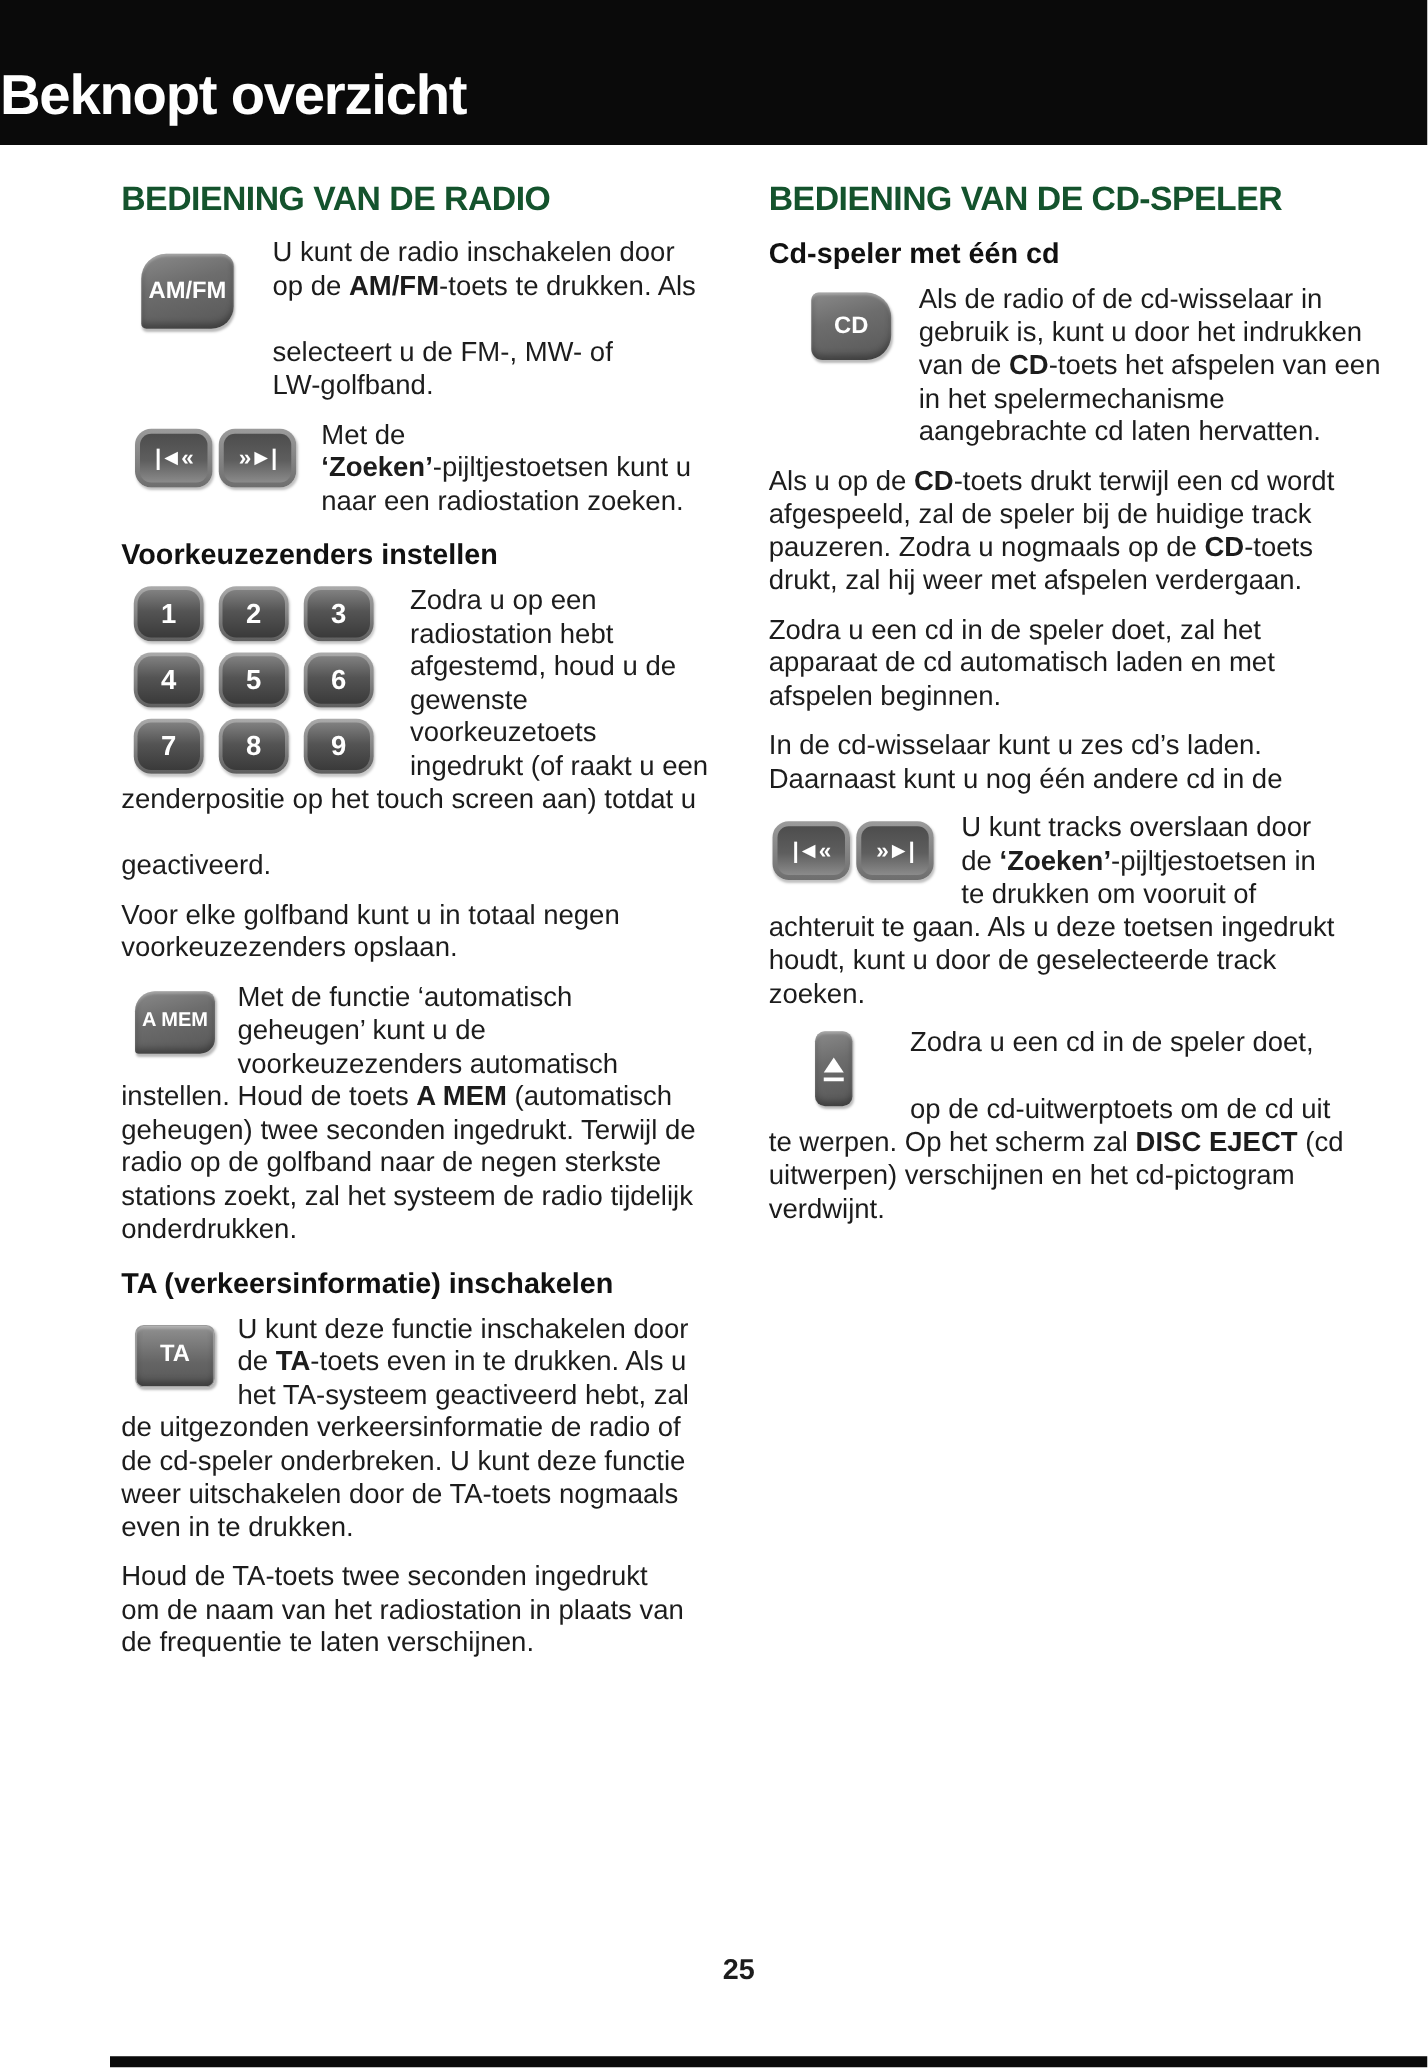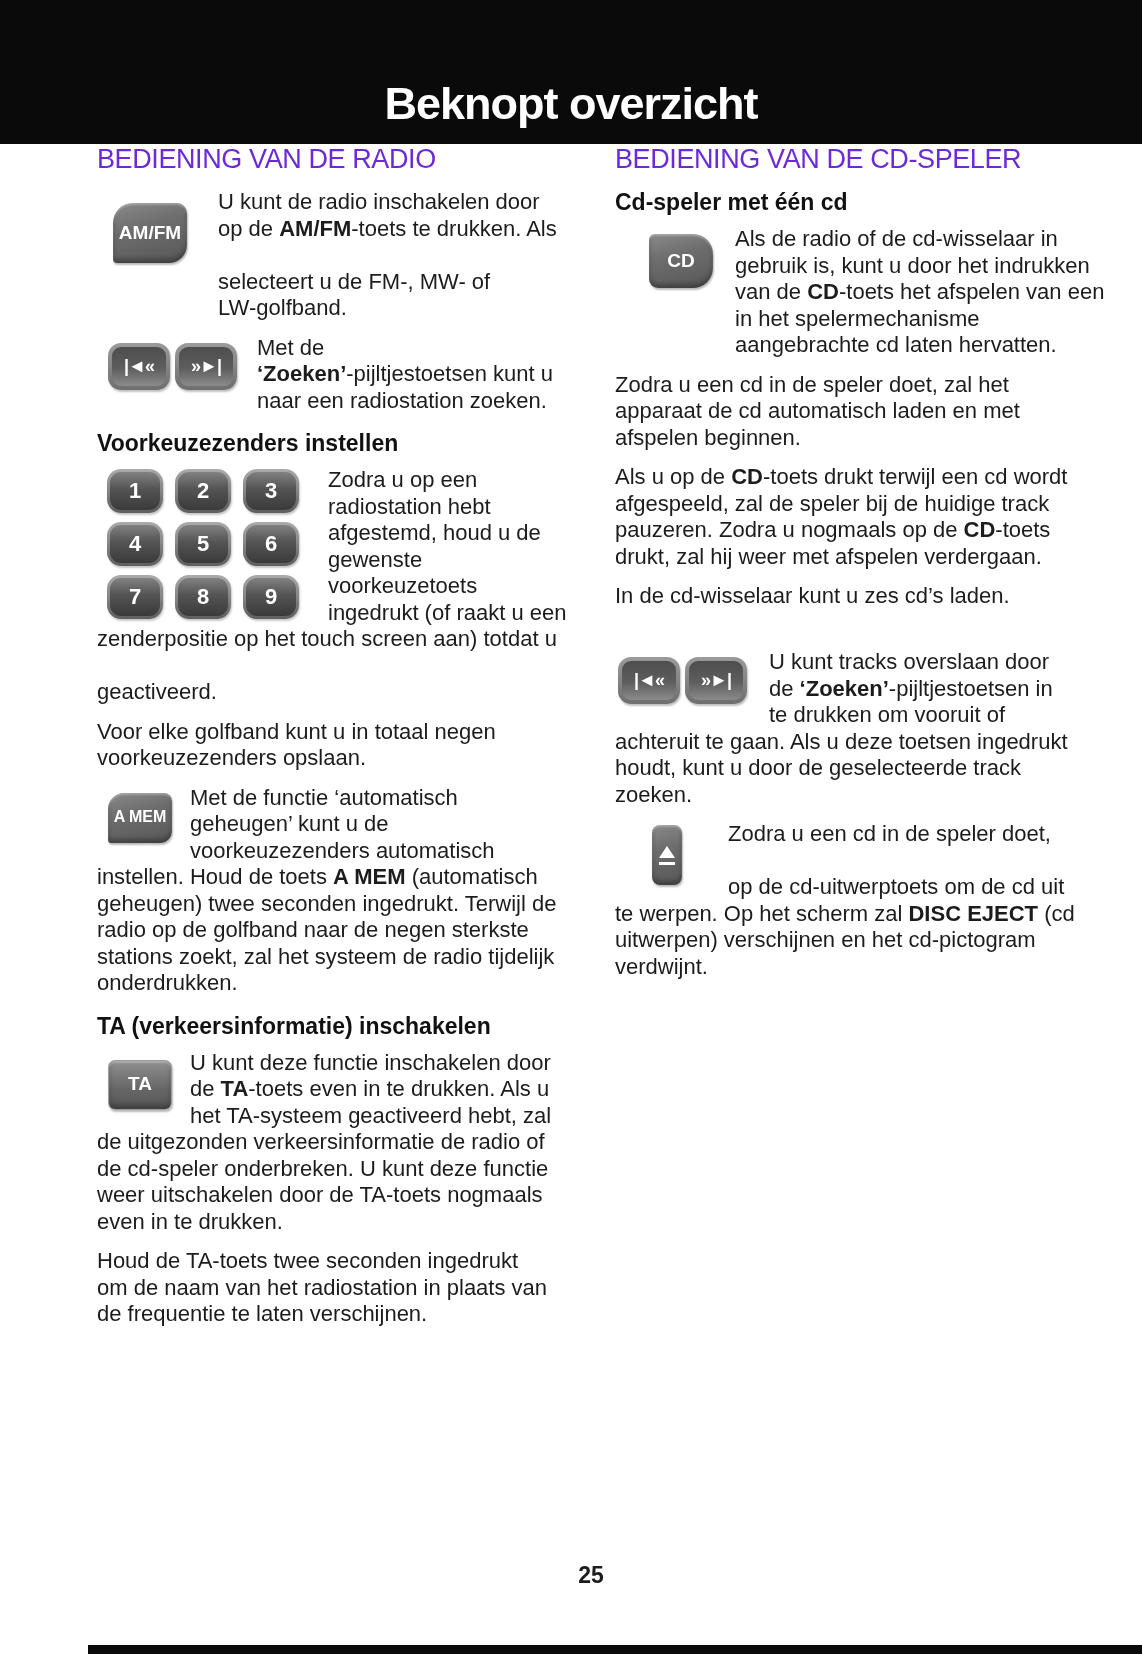--- a/index.html
+++ b/index.html
@@ -4,34 +4,34 @@
 <title>Beknopt overzicht</title>
 <style>
   html,body{margin:0;padding:0;}
   body{
     width:1142px;height:1654px;position:relative;overflow:hidden;
     background:#ffffff;color:#1c1c1c;
     font-family:"Liberation Sans", sans-serif;
   }
   
   .topbar{
-    position:absolute;top:0;left:0;width:1142px;height:144px;
-    background:#0a0a0a;display:flex;align-items:flex-end;justify-content:center;
+    position:absolute;top:0;left:0;width:1142px;height:116px;
+    background:#0a0a0a;display:flex;align-items:flex-end;justify-content:flex-start;
   }
   .topbar .title{
     color:#ffffff;font-size:45px;font-weight:bold;letter-spacing:-1px;
     margin:0 0 14px 0;
   }
   
   .columns{
     position:absolute;top:116px;left:0;width:1142px;
     display:grid;grid-template-columns:478px 500px;column-gap:40px;
     padding:28px 0 0 97px;box-sizing:content-box;
   }
-  h2.sec{font-size:27px;font-weight:normal;letter-spacing:-0.4px;margin:0 0 14px 0;color:#6d28d9;}
+  h2.sec{font-size:27px;font-weight:bold;letter-spacing:-0.4px;margin:0 0 14px 0;color:#14532d;}
   h3.sub{font-size:23px;font-weight:bold;margin:16px 0 10px 0;color:#111;}
   .par{font-size:22px;line-height:26.5px;margin:0 0 13px 0;}
   .flow{font-size:22px;line-height:26.5px;margin:0 0 13px 0;}
   .flow::after{content:"";display:block;clear:both;}
   .media{display:flex;align-items:flex-start;font-size:22px;line-height:26.5px;margin:0 0 13px 0;}
   .media .mtext{flex:1;}
   b{font-weight:bold;}
   
   .key{
     color:#fff;font-weight:bold;display:flex;align-items:center;justify-content:center;
@@ -156,23 +156,23 @@
     <h2 class="sec">BEDIENING VAN DE CD-SPELER</h2>
     <h3 class="sub" style="margin-top:8px;">Cd-speler met één cd</h3>
 
     <div class="media">
       <div class="key key-cd">
         <span>CD</span>
       </div>
       <div class="mtext"><span>Als de radio of de cd-wisselaar in</span><br><span>gebruik is, kunt u door het indrukken</span><br><span>van de </span><b>CD</b><span>-toets het afspelen van een</span><br><span>in het spelermechanisme</span><br><span>aangebrachte cd laten hervatten.</span></div>
     </div>
 
+    <p class="par"><span>Als u op de </span><b>CD</b><span>-toets drukt terwijl een cd wordt</span><br><span>afgespeeld, zal de speler bij de huidige track</span><br><span>pauzeren. Zodra u nogmaals op de </span><b>CD</b><span>-toets</span><br><span>drukt, zal hij weer met afspelen verdergaan.</span></p>
     <p class="par"><span>Zodra u een cd in de speler doet, zal het</span><br><span>apparaat de cd automatisch laden en met</span><br><span>afspelen beginnen.</span></p>
-    <p class="par"><span>Als u op de </span><b>CD</b><span>-toets drukt terwijl een cd wordt</span><br><span>afgespeeld, zal de speler bij de huidige track</span><br><span>pauzeren. Zodra u nogmaals op de </span><b>CD</b><span>-toets</span><br><span>drukt, zal hij weer met afspelen verdergaan.</span></p>
-    <p class="par"><span>In de cd-wisselaar kunt u zes cd’s laden.</span><br><br></p>
+    <p class="par"><span>In de cd-wisselaar kunt u zes cd’s laden.</span><br><span>Daarnaast kunt u nog één andere cd in de</span><br></p>
 
     <div class="flow">
       <div class="seek-pair f-left">
         <div class="seek-btn">
           <div class="seek-in">|◄«</div>
         </div>
         <div class="seek-btn">
           <div class="seek-in">»►|</div>
         </div>
       </div>

